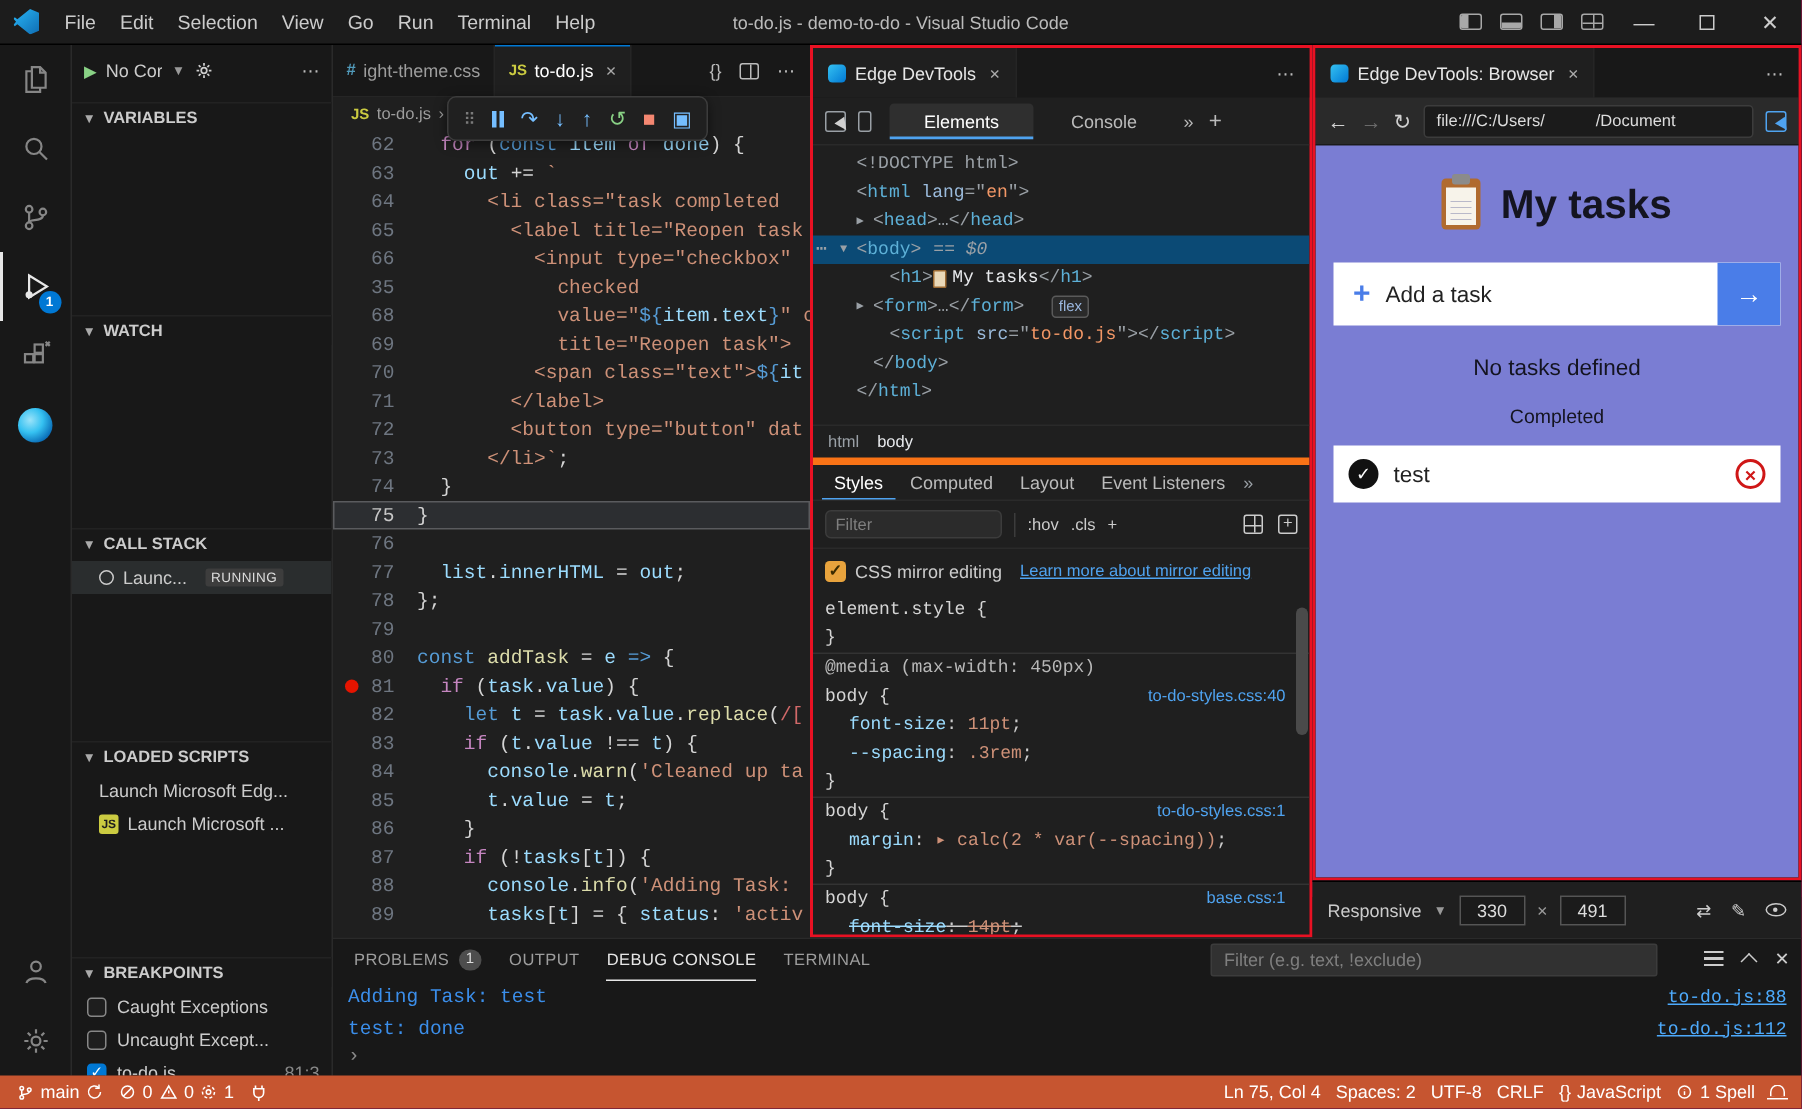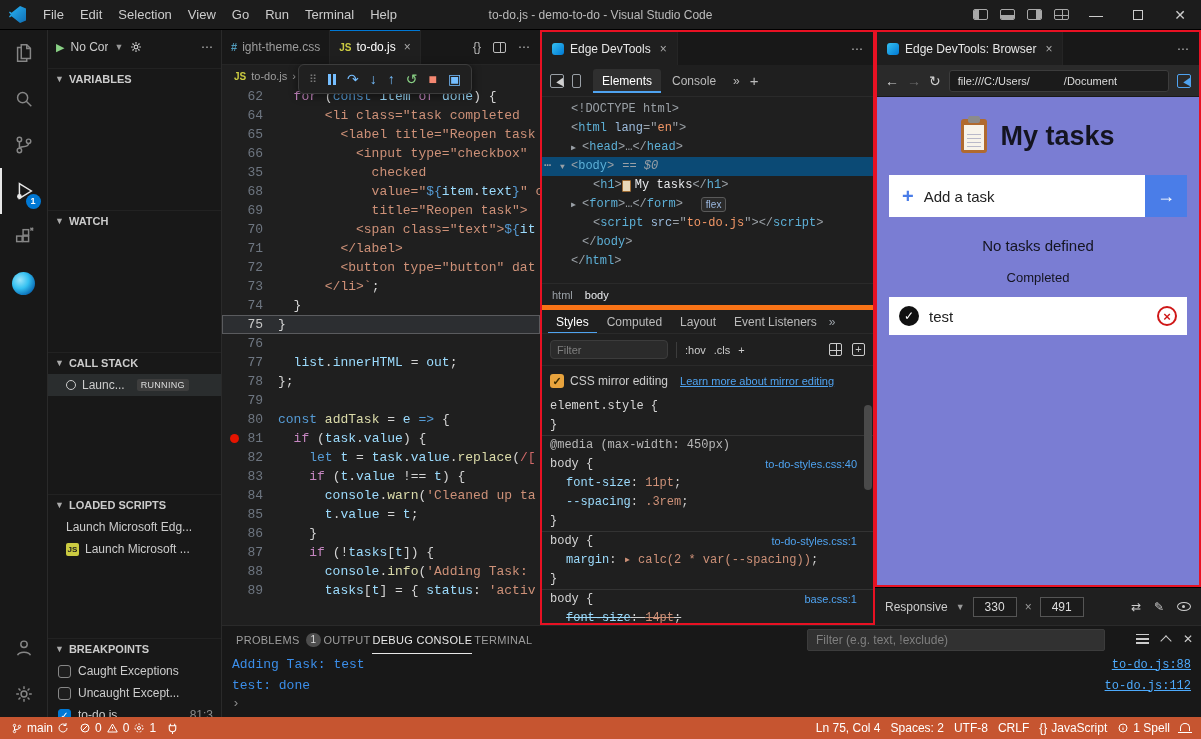--- a/index.html
+++ b/index.html
@@ -74,21 +74,21 @@
 .devtools-group{position:absolute;left:540px;top:30px;width:335px;height:595px;border:2px solid #e81123;background:#1f1f1f;display:flex;flex-direction:column;overflow:hidden}
 .dt-tabs{height:33px;background:#181818;display:flex;align-items:center;flex:none}
 .dt-tab{height:100%;display:flex;align-items:center;gap:6px;padding:0 10px;background:#1f1f1f;color:#e7e7e7;font-size:12px;border-right:1px solid #252525;white-space:nowrap}
 .dt-tabicon{width:12px;height:12px;border-radius:3px;background:linear-gradient(135deg,#35c1f1,#0078d4);flex:none}
 .dt-more{margin-left:auto;padding-right:10px;color:#bbb}
 .dt-toolbar{height:32px;flex:none;display:flex;align-items:center;gap:8px;padding:0 8px;border-bottom:1px solid #2a2a2a}
 .insp-icon{width:14px;height:14px;border:1.5px solid #9aa0a6;border-radius:2px;position:relative}
 .insp-icon::after{content:"";position:absolute;right:-4px;bottom:-4px;width:0;height:0;border:4px solid transparent;border-top:8px solid #d0d0d0;transform:rotate(-35deg)}
 .insp-icon.blue{border-color:#4fa3f0}.insp-icon.blue::after{border-top-color:#4fa3f0}
 .device-icon{width:9px;height:14px;border:1.5px solid #9aa0a6;border-radius:2px}
-.tool-tab{padding:5px 9px;font-size:12px;color:#bbb}
+.tool-tab{padding:5px 23px;font-size:12px;color:#bbb}
 .tool-tab.active{color:#fff;background:#2f2f2f;box-shadow:inset 0 -2px 0 #4fa3f0;border-radius:3px 3px 0 0}
 .tool-chev{color:#bbb}
 .tool-plus{color:#bbb;font-size:15px;margin-left:2px}
 .dom{flex:none;height:186px;font-family:"Liberation Mono",monospace;font-size:12px;line-height:19px;padding-top:3px;overflow:hidden}
 .drow{display:flex;align-items:center;height:19px;padding-left:18px;white-space:pre;position:relative}
 .drow.dsel{background:#0b4a75}
 .dgut{position:absolute;left:2px;color:#9aa0a6;letter-spacing:-1px}
 .dind{display:inline-block;flex:none}
 .darr{width:11px;flex:none;font-size:8px;color:#9aa0a6}
 .dt-tag{color:#5db0d7}.dt-attr{color:#9bbbdc}.dt-val{color:#f29766}.dt-pb{color:#9aa0a6}.dt-text{color:#e8eaed}.dt-doctype{color:#9aa0a6}
@@ -148,21 +148,21 @@
 .task-label{color:#222;font-size:15px}
 .task-del{margin-left:auto;width:20px;height:20px;border-radius:50%;border:2px solid #cf1717;color:#cf1717;display:flex;align-items:center;justify-content:center;font-size:13px;font-weight:700;flex:none}
 .device-bar{position:absolute;left:875px;top:587px;width:326px;height:38px;background:#1f1f1f;border-top:1px solid #000;display:flex;align-items:center;gap:8px;padding:0 10px;font-size:12px;color:#ccc;z-index:4}
 .dev-input{width:44px;height:20px;background:#1b1b1b;border:1px solid #555;text-align:center;color:#ddd;font-size:12px;outline:none}
 .dev-x{color:#999}
 .dev-icons{margin-left:auto;display:flex;gap:13px;color:#ccc;align-items:center}
 .eye{width:14px;height:9px;border:1.5px solid #ccc;border-radius:50%;position:relative}
 .eye::after{content:"";position:absolute;left:4px;top:1.5px;width:3px;height:3px;border-radius:50%;background:#ccc}
 
 .panel{position:absolute;left:222px;top:625px;width:979px;height:92px;background:#181818;border-top:1px solid #2a2a2a}
-.panel-tabs{height:28px;display:flex;align-items:center;gap:2px;padding-left:14px;font-size:11px;color:#9d9d9d;letter-spacing:.3px}
+.panel-tabs{height:28px;display:flex;align-items:center;gap:18px;padding-left:14px;font-size:11px;color:#9d9d9d;letter-spacing:.3px}
 .ptab{height:28px;display:flex;align-items:center;gap:6px}
 .ptab.active{color:#e7e7e7;box-shadow:inset 0 -1px 0 #e7e7e7}
 .pbadge{background:#4d4d4d;color:#ddd;border-radius:9px;padding:0 5px;height:14px;line-height:14px;font-size:10px}
 .pfilter{position:absolute;right:96px;top:3px;width:298px;height:22px;background:#313131;border:1px solid #3c3c3c;border-radius:2px;color:#ccc;font-size:12px;padding:0 8px;outline:none}
 .panel-icons{position:absolute;right:8px;top:6px;display:flex;gap:13px;color:#ccc;align-items:center}
 .pic-bars{width:13px;height:10px;background:repeating-linear-gradient(to bottom,#ccc 0 1.5px,transparent 1.5px 4.2px)}
 .chev-up{width:8px;height:8px;border-left:1.5px solid #ccc;border-top:1.5px solid #ccc;transform:rotate(45deg);margin-top:3px}
 .console{position:absolute;left:0;right:0;top:28px;bottom:0;font-family:"Liberation Mono",monospace;font-size:13px}
 .con-row{display:flex;align-items:center;height:21px;padding:0 10px}
 .con-text{color:#3b8eea}
@@ -387,20 +387,24 @@
       <span class="dbg green">↺</span>
       <span class="dbg red">■</span>
       <span class="dbg blue">▣</span>
     </div>
     <div class="code" id="code">
         <div class="crow">
           <span class="gut">62</span>
           <span class="cline"><span class="tk-p">  </span><span class="tk-kw">for</span><span class="tk-p"> (</span><span class="tk-kw2">const</span><span class="tk-p"> </span><span class="tk-v">item</span><span class="tk-p"> </span><span class="tk-kw">of</span><span class="tk-p"> </span><span class="tk-v">done</span><span class="tk-p">) {</span></span>
         </div>
         <div class="crow">
+          <span class="gut">63</span>
+          <span class="cline"><span class="tk-p">    </span><span class="tk-v">out</span><span class="tk-p"> += </span><span class="tk-s">`</span></span>
+        </div>
+        <div class="crow">
           <span class="gut">64</span>
           <span class="cline"><span class="tk-s">      &lt;li class="task completed</span></span>
         </div>
         <div class="crow">
           <span class="gut">65</span>
           <span class="cline"><span class="tk-s">        &lt;label title="Reopen task</span></span>
         </div>
         <div class="crow">
           <span class="gut">66</span>
           <span class="cline"><span class="tk-s">          &lt;input type="checkbox"</span></span>

